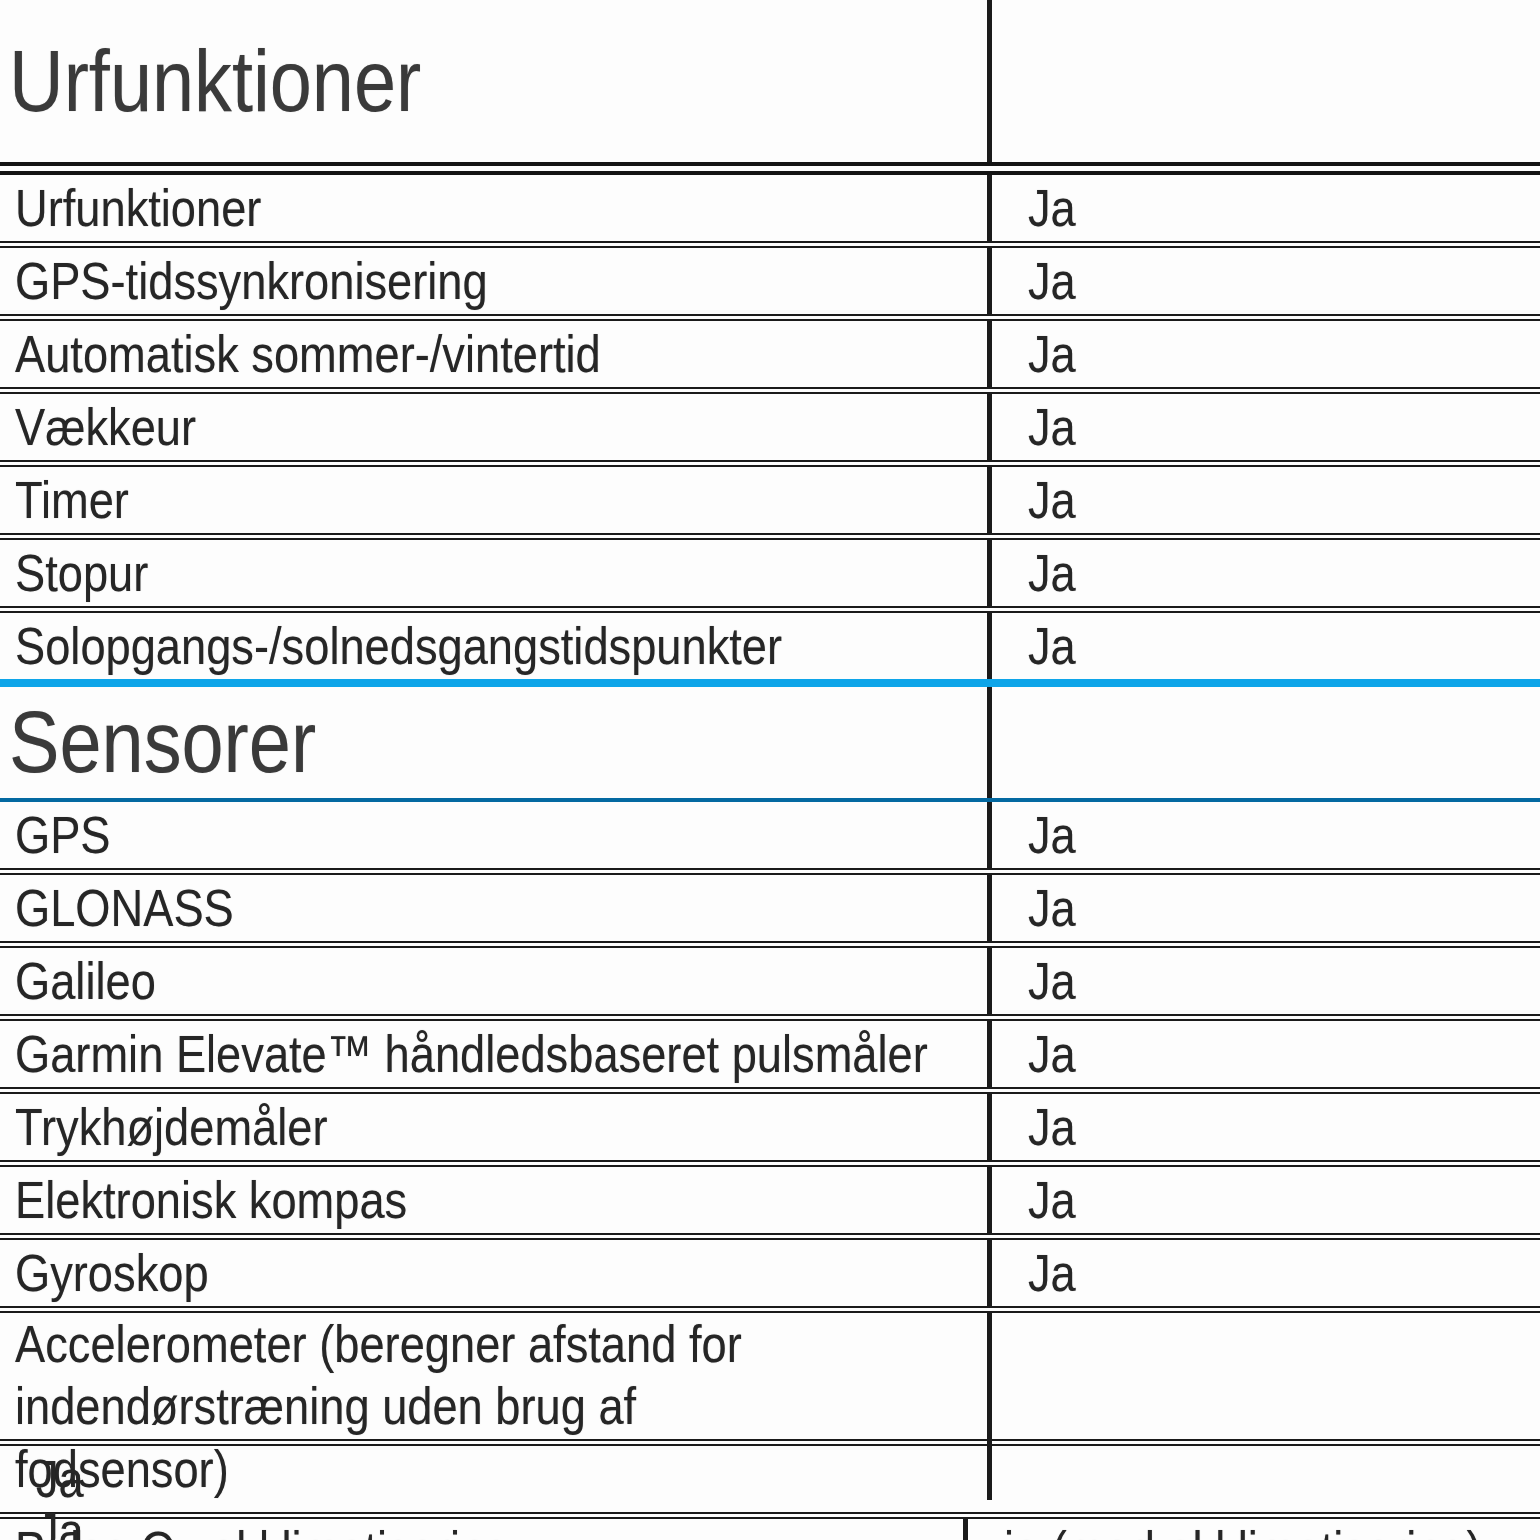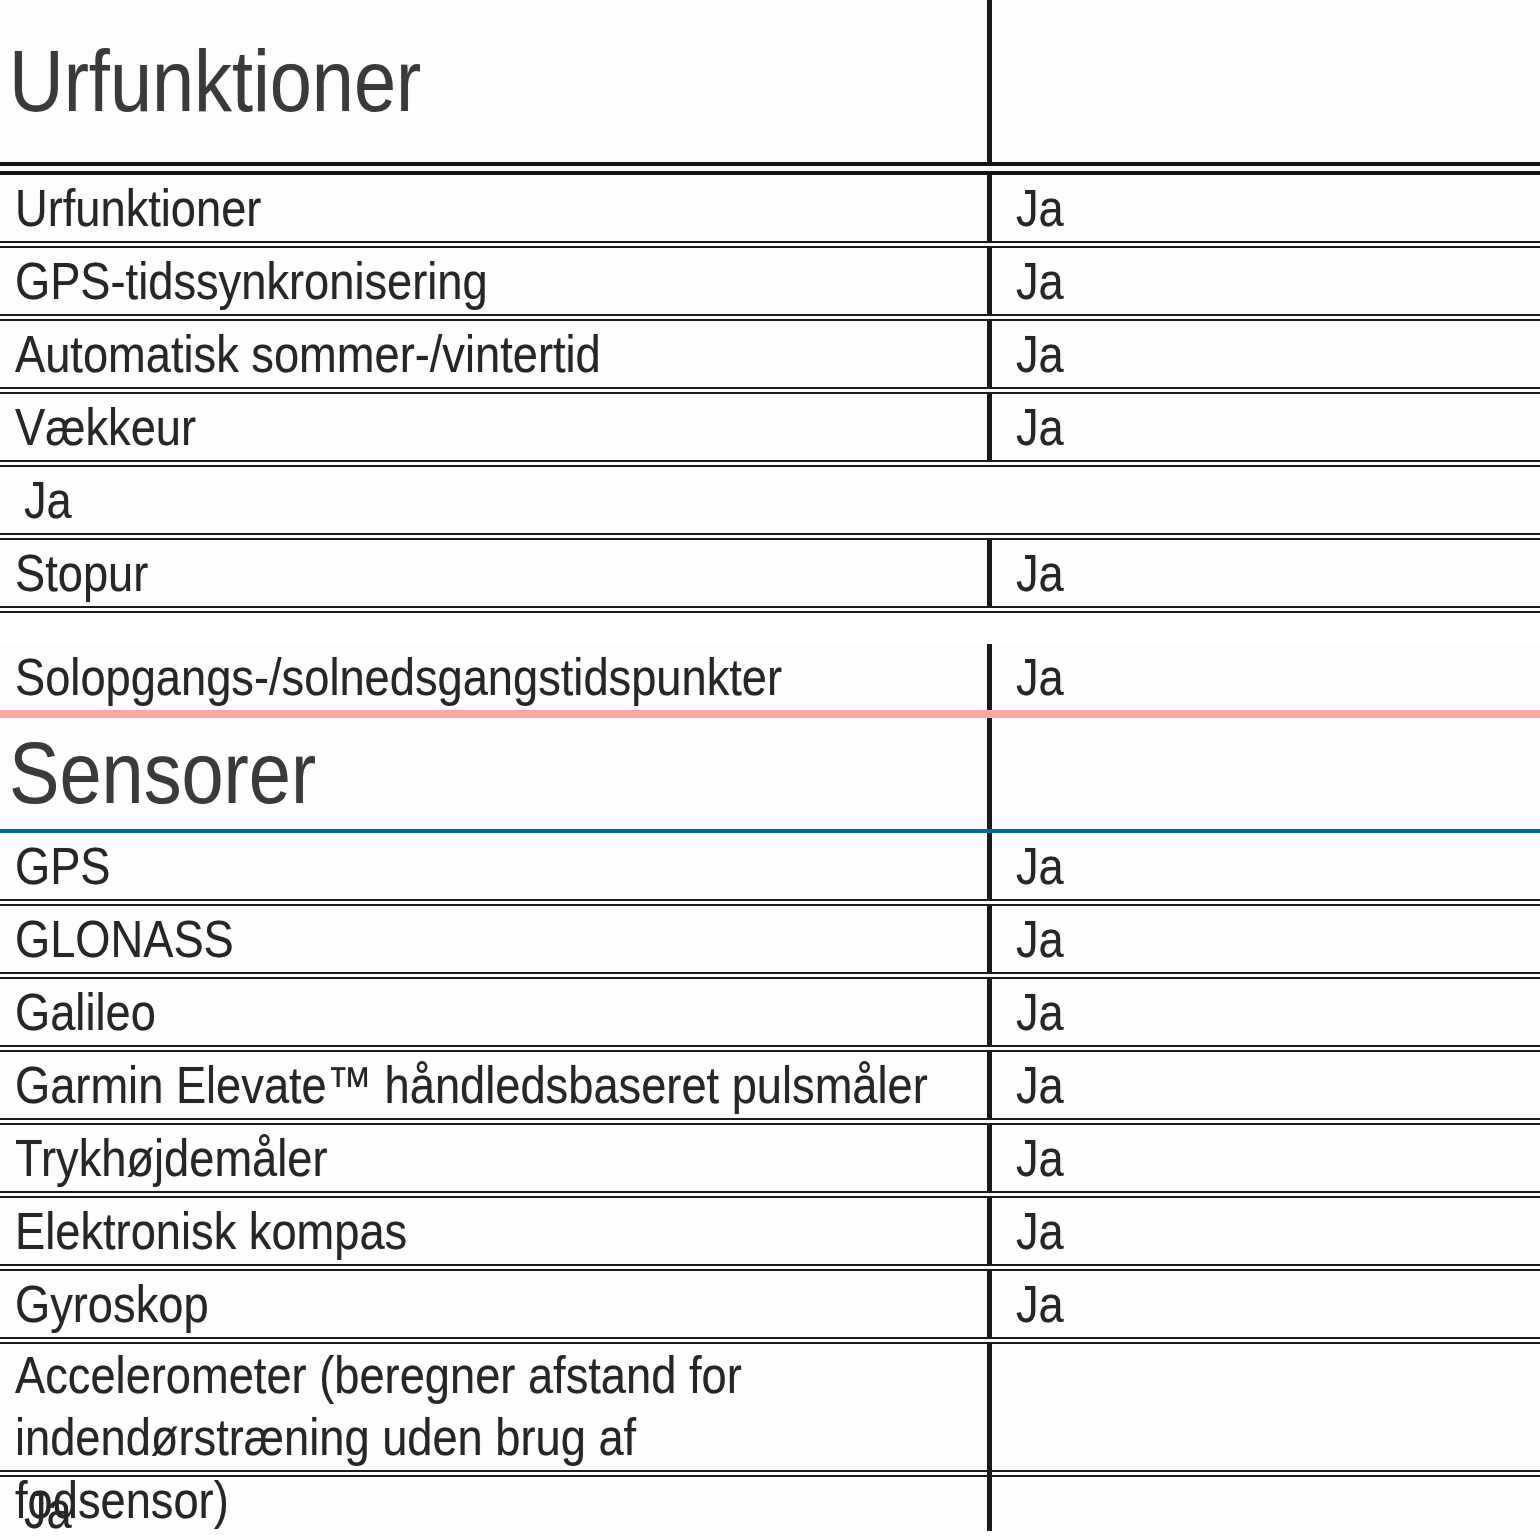--- a/index.html
+++ b/index.html
@@ -9,29 +9,29 @@
     font-family:"Liberation Sans", sans-serif;
     color:#272727;
   }
   .spec-table {
     position:absolute; left:0; top:0; width:1540px;
     filter:blur(0.5px);
   }
   .tr { display:flex; border-bottom:7px double #1b1b1b; background:#fdfdfd; }
   .td { display:flex; align-items:center; box-sizing:border-box; min-width:0; }
   .td.label { width:992px; border-right:5px solid #1b1b1b; padding-left:15px; }
-  .td.value { flex:1 1 auto; padding-left:24px; }
+  .td.value { flex:1 1 auto; padding-left:36px; }
 
   
   .tr.h1   { height:162px; border-bottom:13px double #141414; }
   .tr.h2   { height:111px; border-bottom:4px solid #0369a1; }
   .tr.std  { height:66px; }
   .tr.tall { height:126px;flex-direction:column; }
   .tr.last { height:63px; border-bottom:9px solid #0f0f0f; }
-  .tr.sep-thick { border-bottom:8px solid #fca5a5;margin-top:31px; }
+  .tr.sep-thick { border-bottom:8px solid #0ea5e9; }
 
   .txt {
     display:inline-block;
     transform:scaleX(0.87); transform-origin:0 50%;
     font-size:52px; line-height:1.2; color:#262626;
     white-space:nowrap;
     text-shadow:0 0 1px rgba(20,20,20,0.35);
   }
   .txt.wrap { white-space:normal; width:1120px; }
   .h1 .txt, .h2 .txt {
@@ -78,20 +78,23 @@
     </div>
     <div class="tr std">
       <div class="td label">
           <span class="txt">Vækkeur</span>
         </div>
       <div class="td value">
           <span class="txt">Ja</span>
         </div>
     </div>
     <div class="tr std">
+      <div class="td label">
+          <span class="txt">Timer</span>
+        </div>
       <div class="td value">
           <span class="txt">Ja</span>
         </div>
     </div>
     <div class="tr std">
       <div class="td label">
           <span class="txt">Stopur</span>
         </div>
       <div class="td value">
           <span class="txt">Ja</span>

